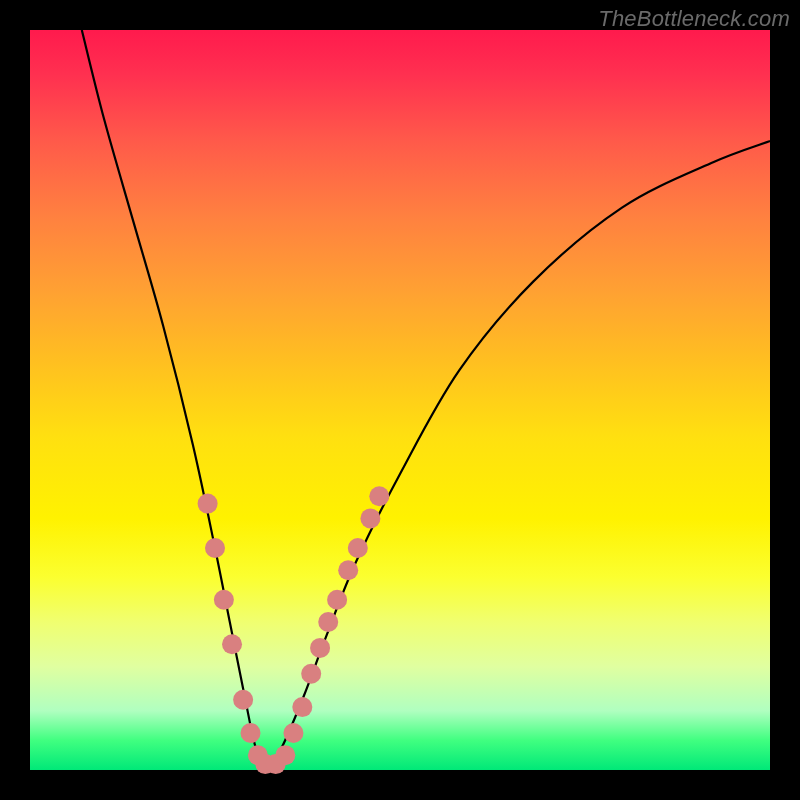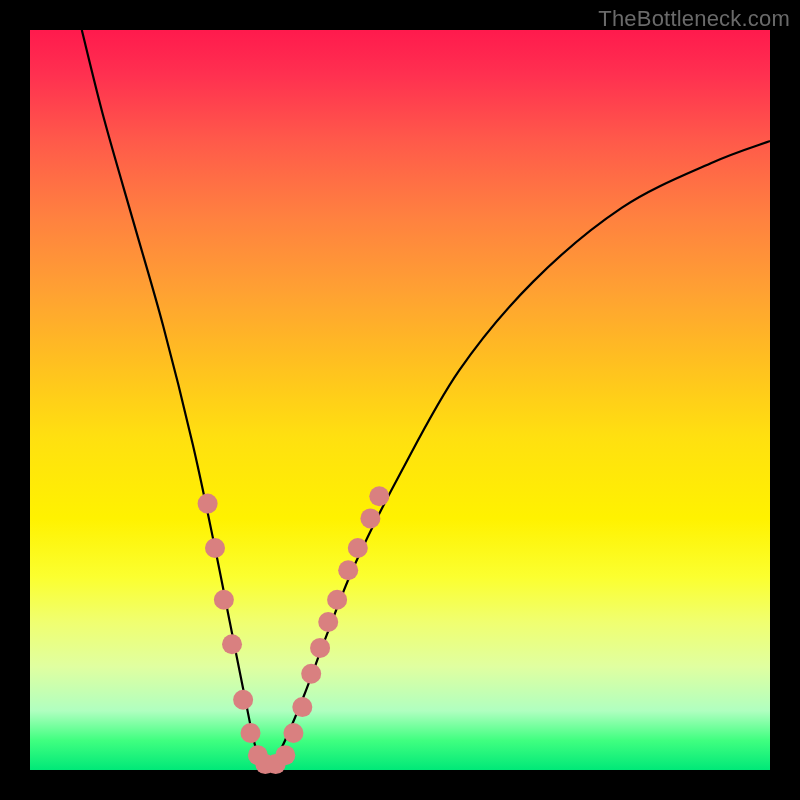--- a/index.html
+++ b/index.html
@@ -9,20 +9,21 @@
     height: 800px;
     background: #000;
     font-family: Arial, Helvetica, sans-serif;
     overflow: hidden;
   }
   .chart-container {
     position: relative;
     width: 800px;
     height: 800px;
     background: #000;
+    font-style: italic;
   }
   .plot-area {
     position: absolute;
     left: 30px;
     top: 30px;
     width: 740px;
     height: 740px;
     background: linear-gradient(to bottom,
       #ff1a4d 0%,
       #ff3050 6%,

